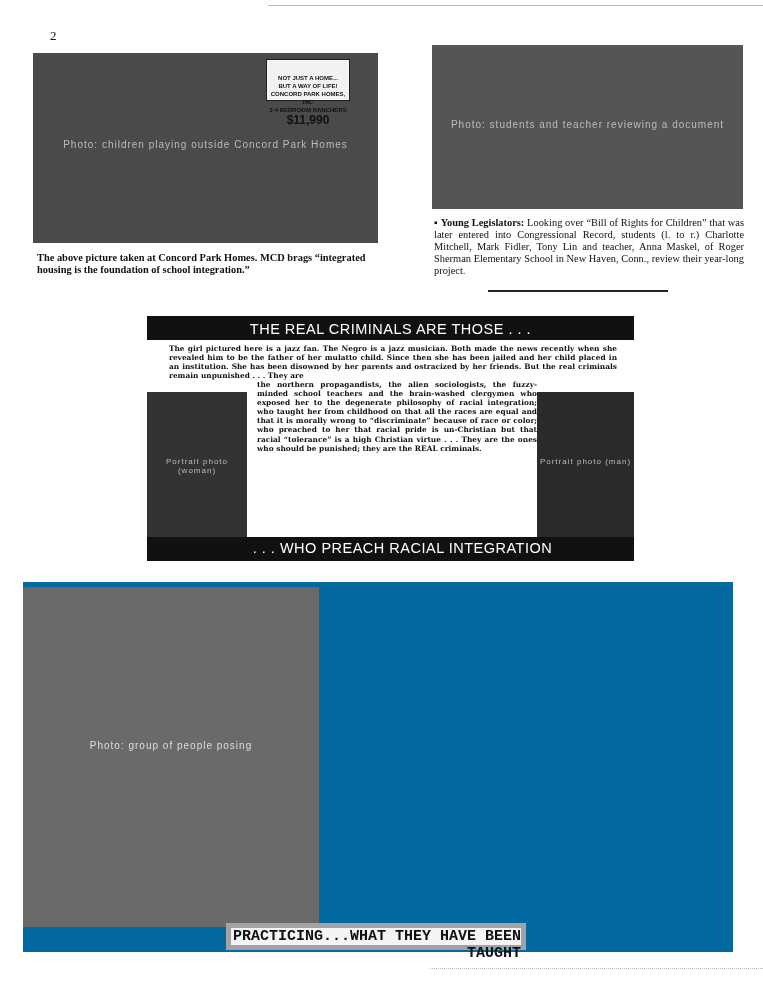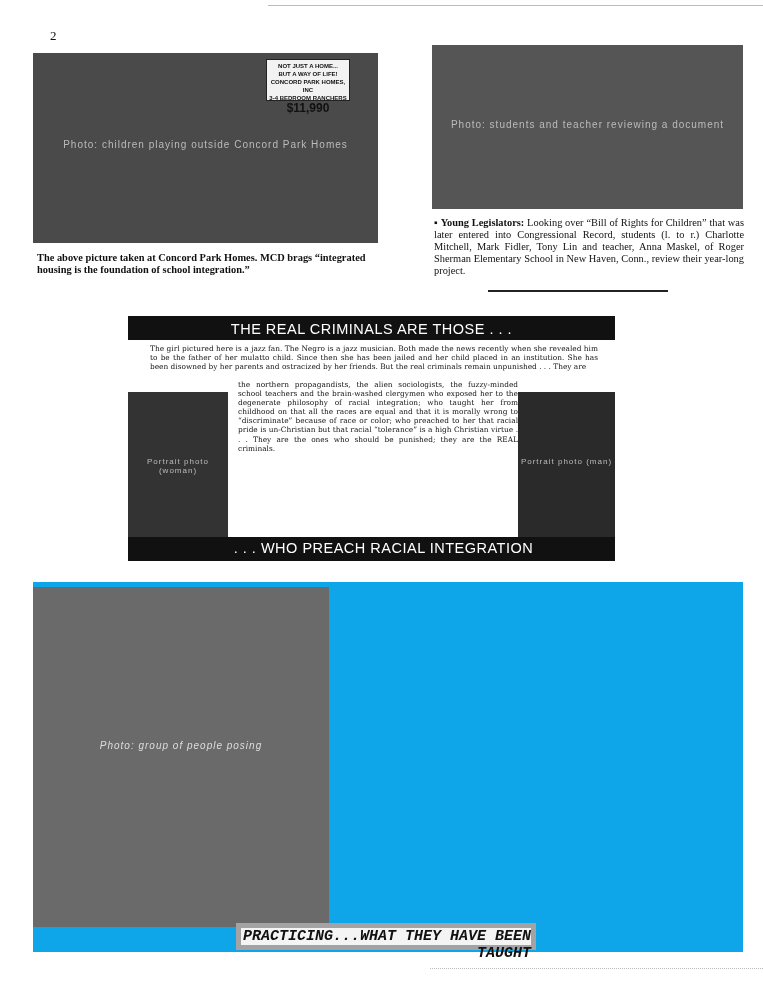--- a/index.html
+++ b/index.html
@@ -11,46 +11,46 @@
   .top-rule { left: 268px; top: 5px; width: 495px; height: 1px; background: #bbb; }
   .page-num { left: 50px; top: 28px; font-size: 13px; font-family: "Liberation Serif", serif; }
   .photo { background: #4a4a4a; overflow: hidden; }
   .photo .lab {
     position: absolute; left: 0; right: 0; top: 45%; text-align: center;
     font-family: "Liberation Sans", sans-serif; font-size: 10px; color: #bbb; letter-spacing: 1px;
   }
   .sign {
     right: 28px; top: 6px; width: 84px; height: 42px; background: #f2f2f2; border: 1px solid #222;
     font-family: "Liberation Sans", sans-serif; font-weight: bold; font-size: 6px; line-height: 8px;
-    text-align: center; color: #111; padding-top: 2px; box-sizing: border-box;
+    text-align: center; color: #111; padding-top: 14px; box-sizing: border-box;
   }
   .sign .price { font-size: 12px; line-height: 13px; }
   .caption {
     font-family: Liberation Serif, serif; font-weight: bold; font-size: 10.4px; line-height: 12px; color: #111;
   }
   .caption-right { font-weight: normal; }
   .caption-right b { font-weight: bold; }
   .short-rule { left: 488px; top: 290px; width: 180px; height: 2px; background: #222; }
-  .panel { left: 128px; top: 316px; width: 487px; height: 245px; background: #111; }
+  .panel { left: 147px; top: 316px; width: 487px; height: 245px; background: #111; }
   .panel-head {
     left: 0; top: 0; width: 487px; height: 24px; color: #fff; text-align: center;
     font-family: "Liberation Sans", sans-serif; font-size: 14.5px; line-height: 26px; letter-spacing: 0.5px;
   }
   .panel-body {
     left: 0; top: 24px; width: 487px; height: 197px; background: #fff;
   }
   .panel-text {
-    font-family: "DejaVu Serif", serif; font-weight: normal; font-size: 7.4px; line-height: 9.1px;
+    font-family: "DejaVu Serif", serif; font-weight: bold; font-size: 7.4px; line-height: 9.1px;
     text-align: justify; color: #111;
   }
   .panel-foot {
     left: 0; top: 221px; width: 487px; height: 24px; color: #fff; text-align: center;
     font-family: "Liberation Sans", sans-serif; font-size: 14.5px; line-height: 22px; letter-spacing: 0.5px; padding-left: 12px;
   }
-  .bottom-photo { left: 33px; top: 582px; width: 710px; height: 370px; background: #0ea5e9; font-style: italic; }
+  .bottom-photo { left: 23px; top: 582px; width: 710px; height: 370px; background: #0369a1; }
   .bottom-left { left: 0; top: 5px; width: 296px; height: 340px; background: #6a6a6a; }
   .bottom-right { left: 340px; top: 10px; width: 370px; height: 340px; background: #3a3a3a; }
   .practicing {
     left: 203px; top: 341px; width: 290px; height: 17px; background: #f4f4f4; border: 5px solid #a3a3a3;
     font-family: "Liberation Mono", monospace; font-size: 15px; line-height: 17px; text-align: right;
     color: #111; font-weight: bold;
   }
   .bottom-dots { left: 430px; top: 968px; width: 333px; height: 1px; border-top: 1px dotted #bbb; }
 </style>
 </head>

